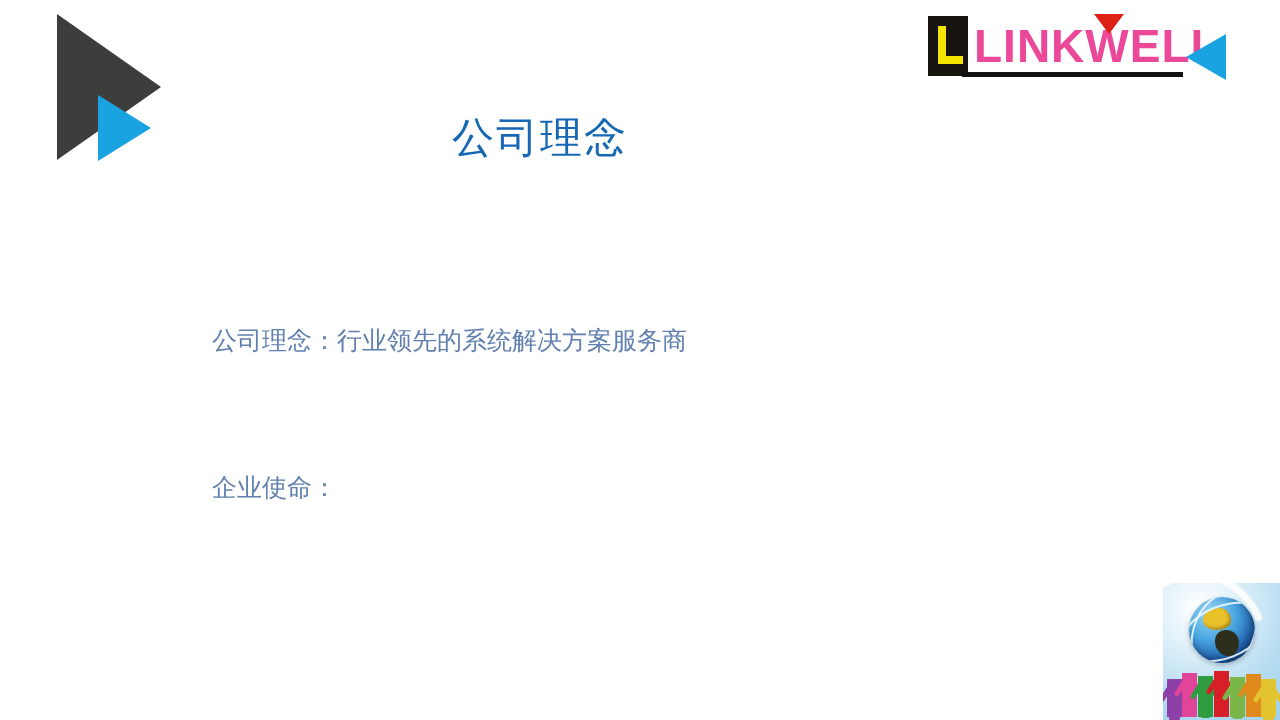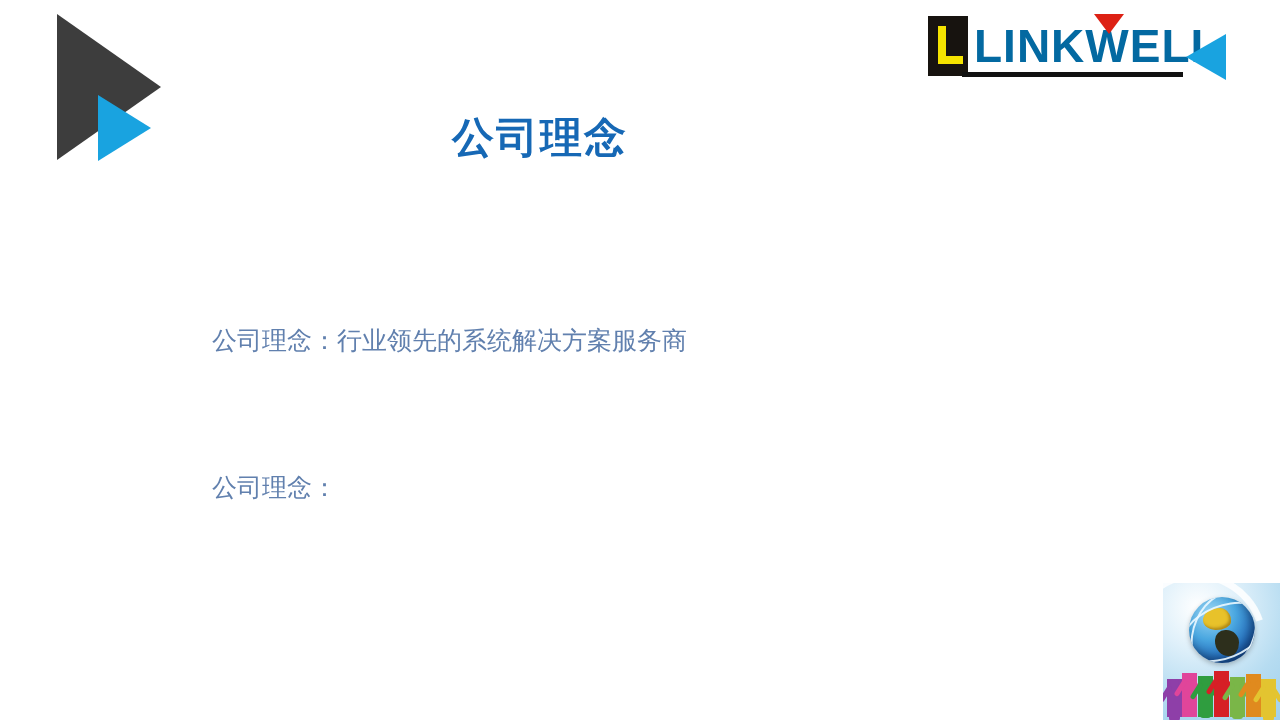--- a/index.html
+++ b/index.html
@@ -68,21 +68,21 @@
   }
   .logo-word {
     position: absolute;
     left: 46px;
     top: 9px;
     font-family: "Liberation Sans", sans-serif;
     font-weight: 700;
     font-size: 46px;
     line-height: 50px;
     letter-spacing: 1px;
-    color: #0369a1;
+    color: #ec4899;
     white-space: nowrap;
   }
   .logo-underline {
     position: absolute;
     left: 34px;
     top: 60px;
     width: 221px;
     height: 5px;
     background: #111111;
   }
@@ -102,21 +102,21 @@
   }
 
   
   .title {
     position: absolute;
     left: 0;
     top: 110px;
     width: 1080px;
     text-align: center;
     font-family: "DejaVu Sans", "Liberation Sans", sans-serif;
-    font-weight: 700;
+    font-weight: 400;
     font-size: 42px;
     line-height: 56px;
     letter-spacing: 2px;
     color: #1668b5;
   }
 
   
   .body-block {
     position: absolute;
     left: 212px;
@@ -260,21 +260,21 @@
     </svg>
     <svg class="logo-blue-tri" viewBox="0 0 40 46" preserveAspectRatio="none">
       <polygon points="40,0 40,46 0,23" fill="#19a3e0"></polygon>
     </svg>
   </div>
 
   <div class="title">公司理念</div>
 
   <div class="body-block">
     <span class="body-line">公司理念：行业领先的系统解决方案服务商</span>
-    <span class="body-line">公司理念：</span>
+    <span class="body-line">企业使命：</span>
     
     
     
     
     
     
   </div>
 
   <div class="corner-pic">
     <div class="pic-bg"></div>

